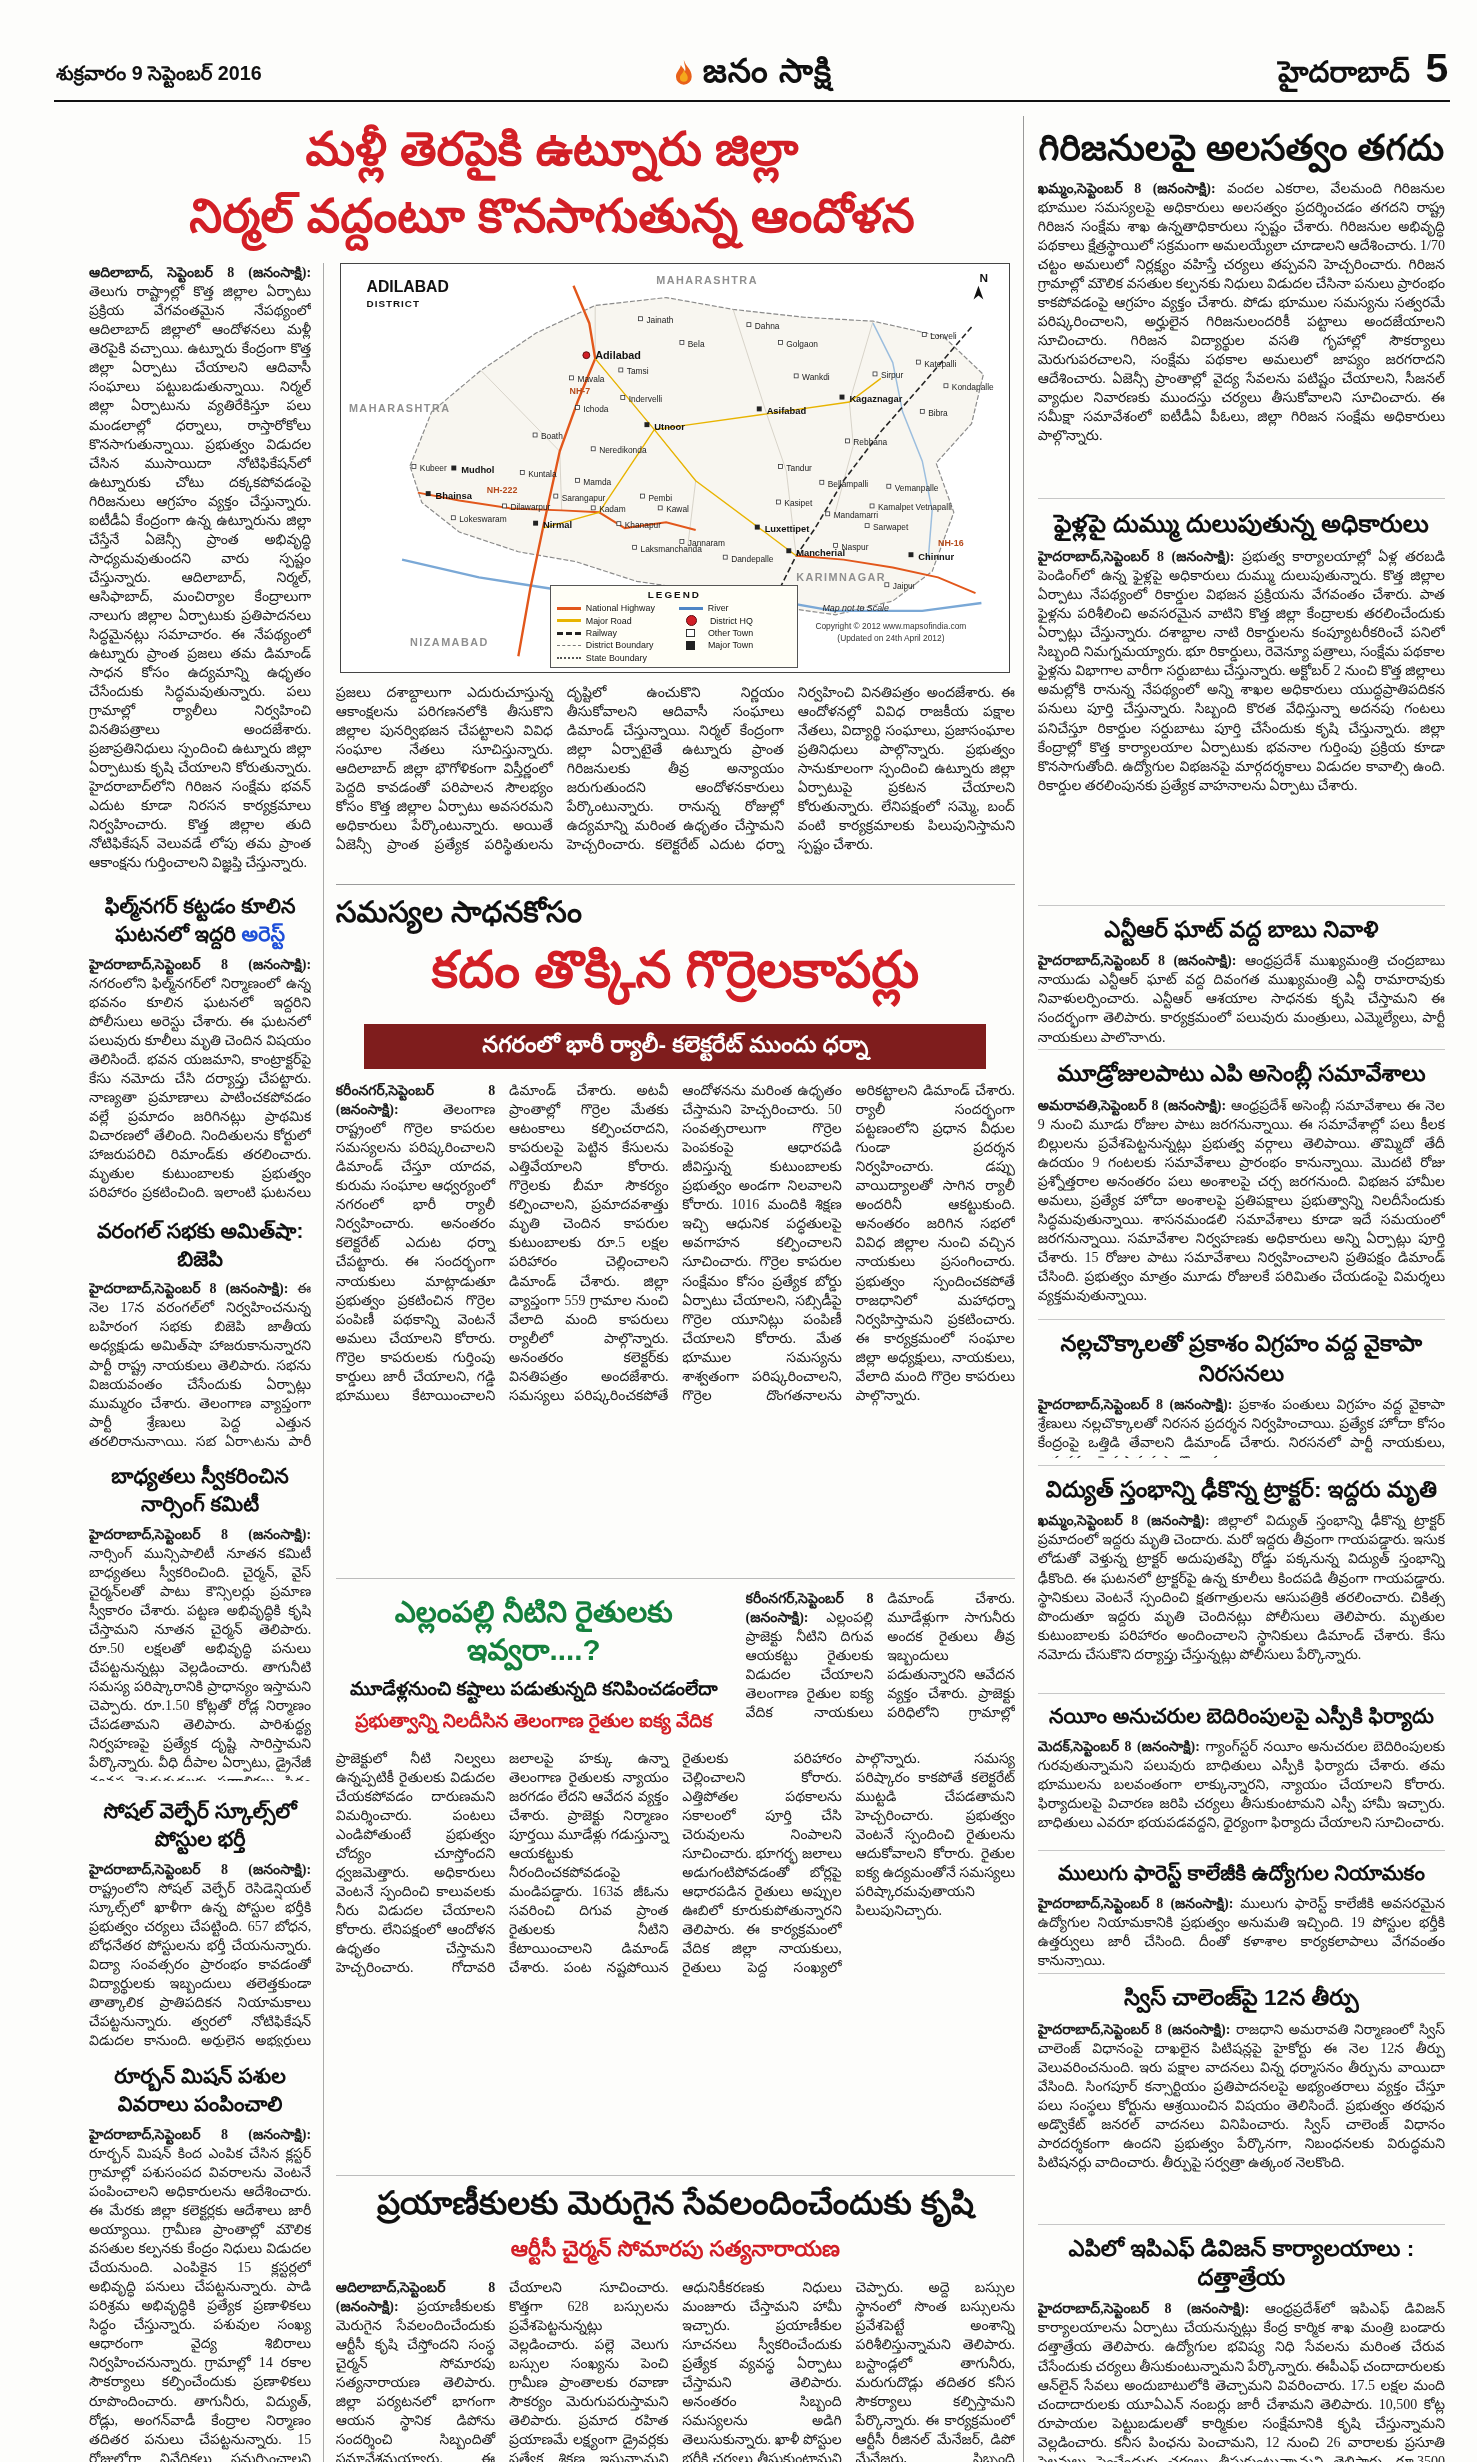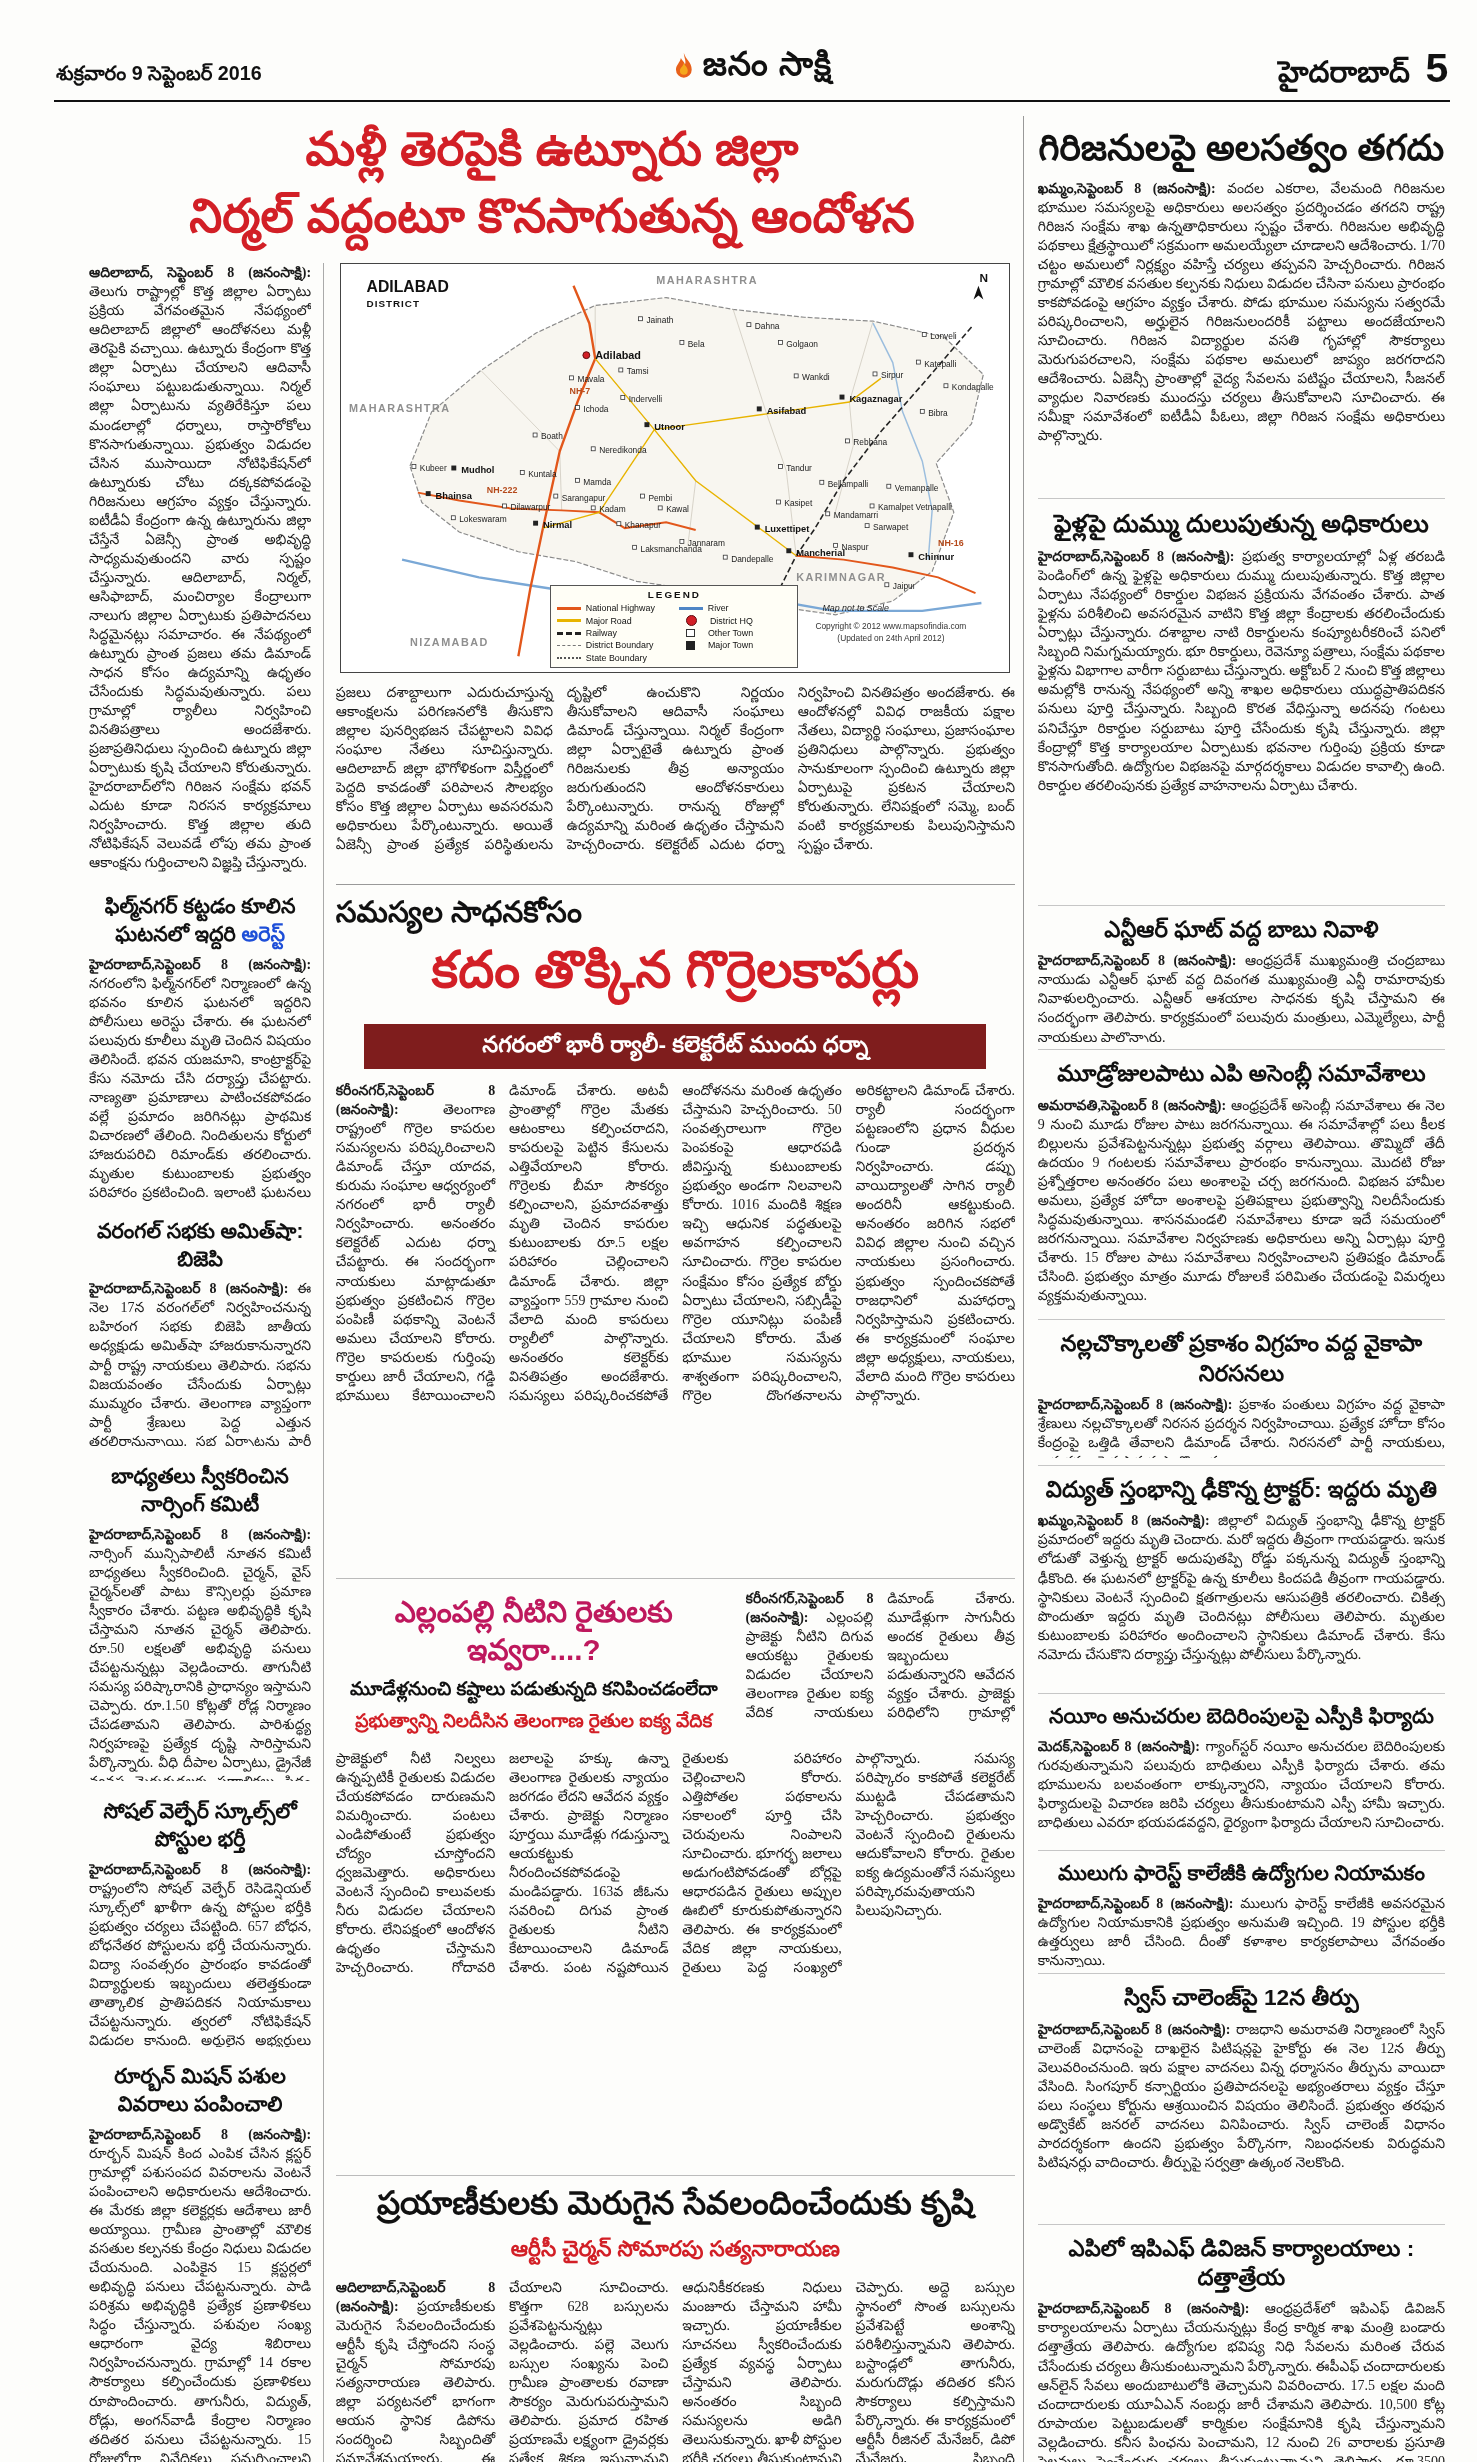--- a/index.html
+++ b/index.html
@@ -1,21 +1,21 @@
 <!DOCTYPE html>
 <html><head>
 <meta charset="utf-8">
 <style>
   html,body{margin:0;padding:0;overflow:hidden;}
   body{width:1478px;height:2463px;position:relative;background:#fdfdfb;color:#111;
        font-family:"Liberation Sans","DejaVu Sans",sans-serif;}
   
   .masthead{position:absolute;left:54px;right:27.6px;top:37px;height:63px;border-bottom:2px solid #111;}
   .m-date{position:absolute;left:2px;bottom:9.9px;font-size:19.7px;font-weight:bold;}
-  .m-logo{position:absolute;left:50%;transform:translateX(-50%);bottom:9px;display:flex;align-items:center;gap:6.9px;}
+  .m-logo{position:absolute;left:50%;transform:translateX(-50%);bottom:2px;display:flex;align-items:center;gap:6.9px;}
   .m-paper{font-size:33px;font-weight:bold;color:#101010;letter-spacing:1px;}
   .m-right{position:absolute;right:2px;bottom:3.9px;display:flex;align-items:baseline;gap:15.8px;}
   .m-city{font-size:29.6px;font-weight:bold;}
   .m-page{font-size:41px;font-weight:bold;}
   
   .content{position:absolute;left:89px;top:116px;width:1369px;bottom:7.9px;}
   .left-region{position:absolute;left:0;top:0;width:926px;}
   .right-region{position:absolute;left:934px;top:0;width:422px;padding-left:13.8px;border-left:1px solid #999;min-height:2325px;box-sizing:border-box;}
   
   .lead-headline{color:#d21f26;text-align:center;font-size:47px;line-height:1.42;font-weight:bold;margin:0 0 13.8px 0;}
@@ -59,21 +59,21 @@
   .map-copy{position:absolute;left:439px;top:357px;width:221px;font-size:8.4px;color:#333;text-align:center;line-height:1.35;}
   
   .sheep{border-top:1px solid #999;margin-top:7.9px;padding-top:7.9px;}
   .s-kicker{text-align:left;font-size:29.6px;font-weight:bold;margin:2px 0;}
   .s-head{text-align:center;font-size:51px;font-weight:bold;color:#d21f26;margin:3.9px 0 11.8px;}
   .s-bar{background:#7f1d1d;color:#fff;text-align:center;font-size:22.7px;font-weight:bold;width:622px;margin:0 auto 11.8px;padding:6.9px 5.9px;box-sizing:border-box;}
   #sheep-body{height:483px;}
   .yell{margin-top:13.8px;border-top:1px solid #bbb;padding-top:9.9px;}
   .y-row{display:flex;gap:13.8px;}
   .y-left{width:396px;flex:none;}
-  .y-head{color:#be185d;font-size:29.6px;font-weight:bold;text-align:center;line-height:1.3;margin:3.9px 0 2px;}
+  .y-head{color:#15803d;font-size:29.6px;font-weight:bold;text-align:center;line-height:1.3;margin:3.9px 0 2px;}
   .y-sub1{font-size:18.7px;font-weight:bold;text-align:center;margin:7.9px 0 2px;}
   .y-sub2{font-size:18.7px;font-weight:bold;color:#d21f26;text-align:center;margin:5.9px 0 0;}
   #y-intro{flex:1;height:150px;}
   #y-body{height:412px;margin-top:9.9px;}
   .rtc{margin-top:13.8px;border-top:1px solid #bbb;padding-top:7.9px;}
   .r-head{text-align:center;font-size:32.5px;font-weight:bold;margin:2px 0;}
   .r-sub{text-align:center;font-size:21.7px;font-weight:bold;color:#d21f26;margin:5.9px 0 11.8px;}
   #rtc-body{height:370px;}
   
   .la{margin-top:15.8px;}

